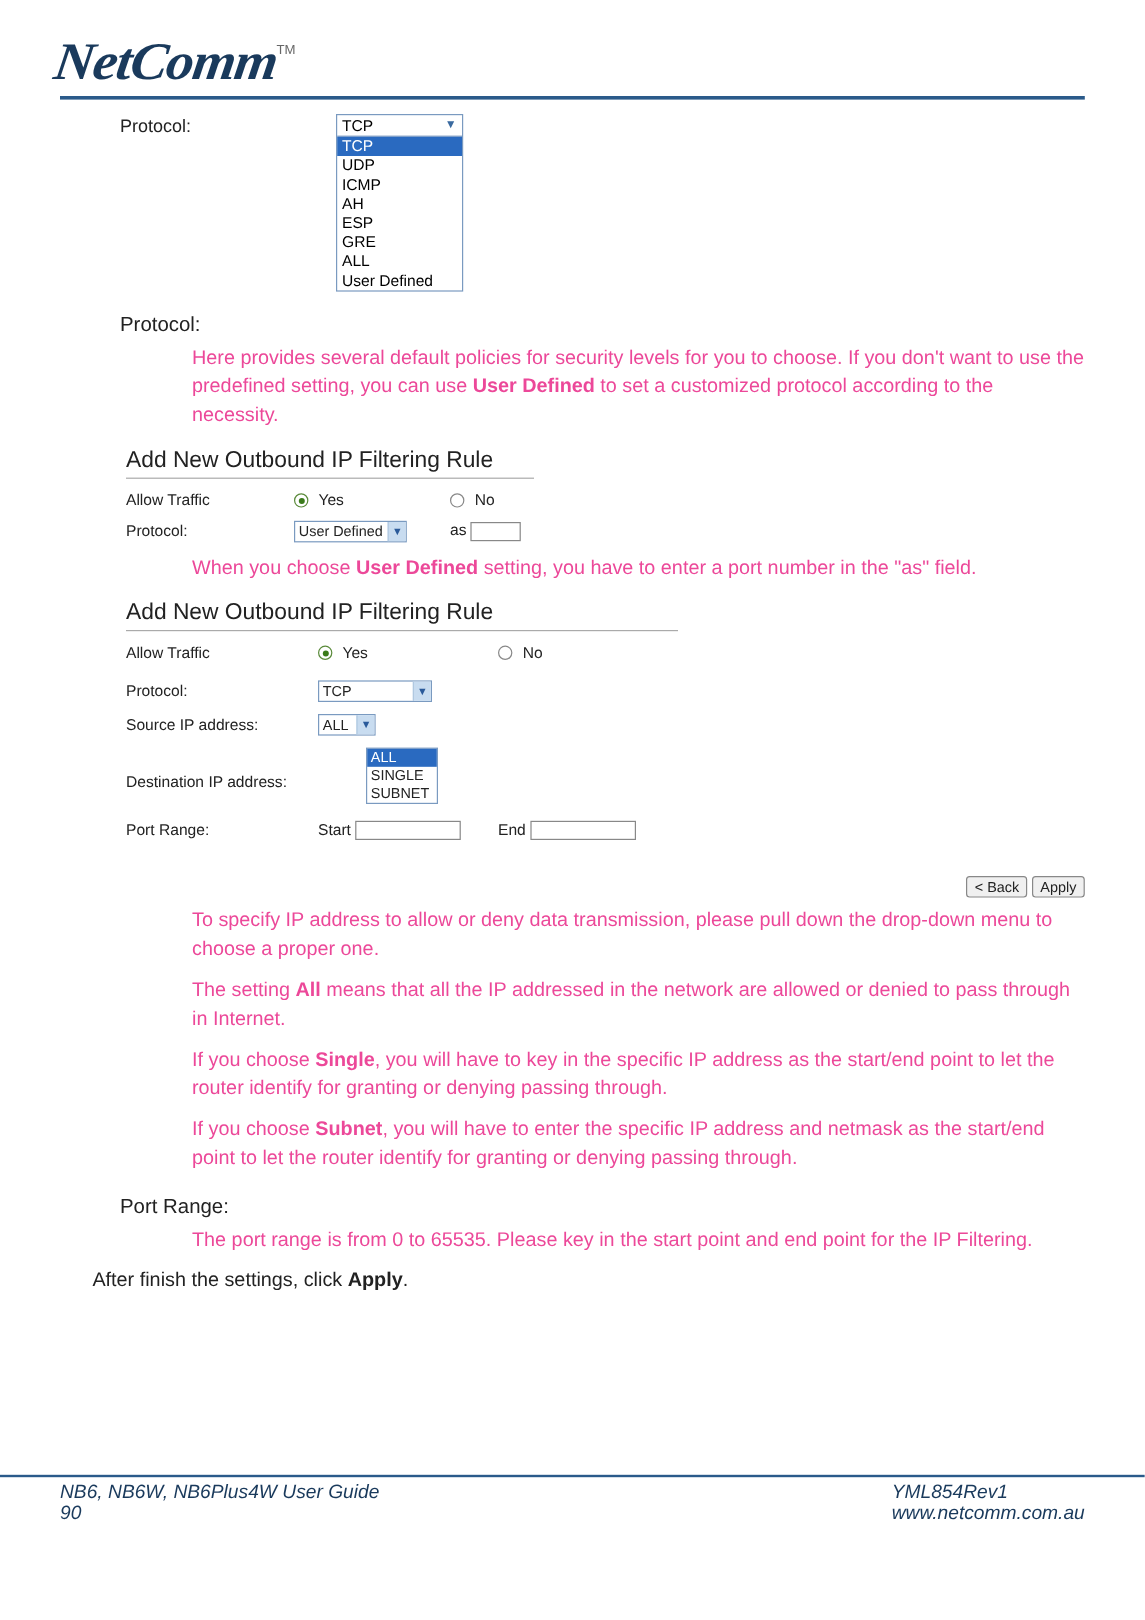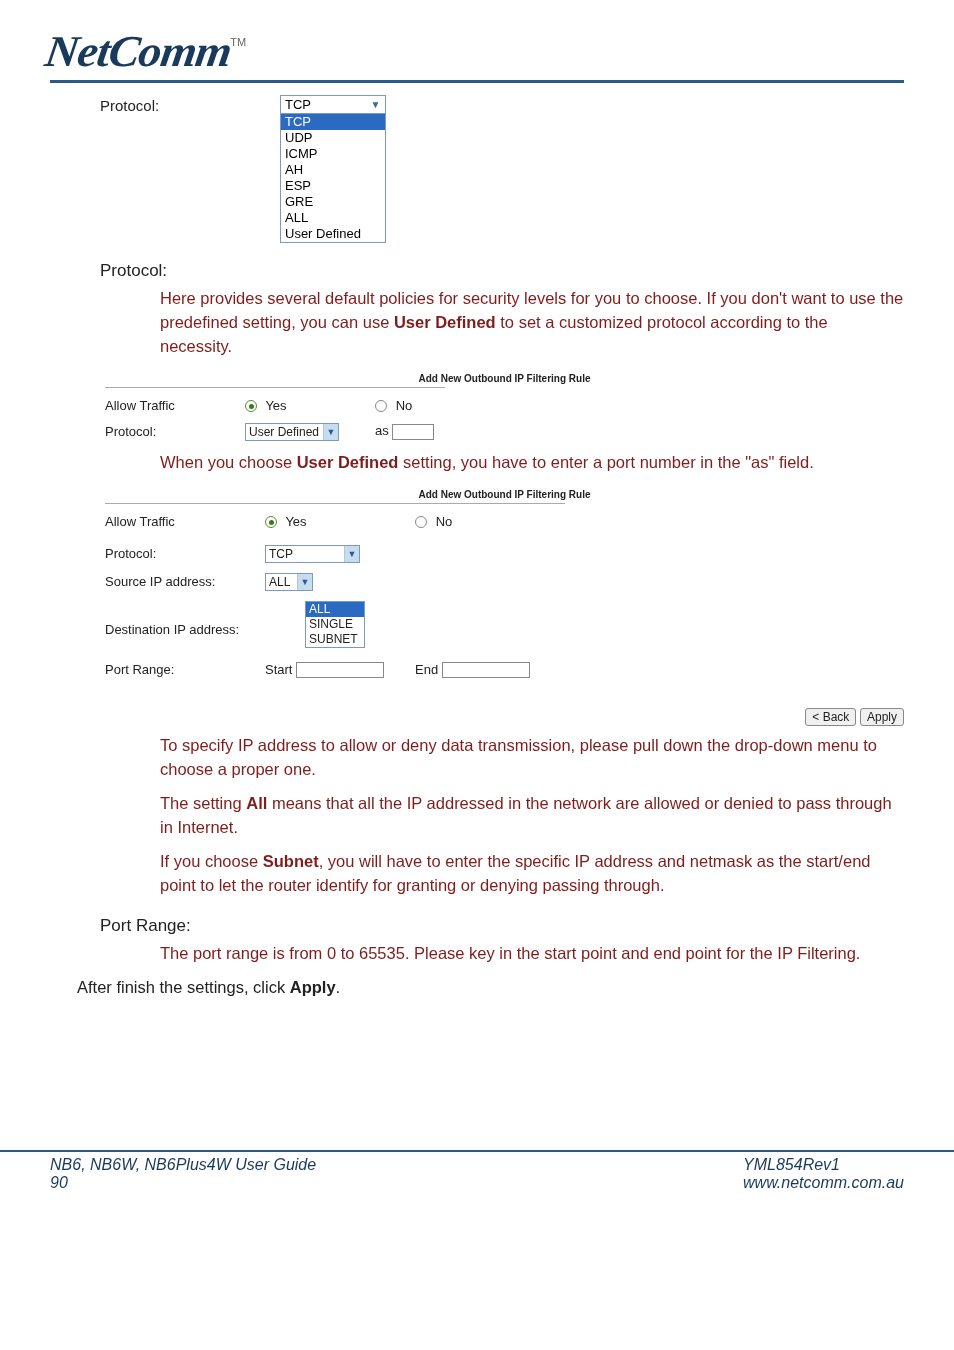--- a/index.html
+++ b/index.html
@@ -84,43 +84,42 @@
   }
   .section-h {
     font-family: Arial, sans-serif;
     font-size: 17px;
     color: #222;
     margin: 18px 0 6px 0;
   }
   .body-text {
     font-family: Arial, sans-serif;
     font-size: 16.5px;
-    color: #7f1d1d;
+    color: #ec4899;
     line-height: 1.45;
     margin: 0 0 10px 60px;
   }
   .body-text-root {
     font-family: Arial, sans-serif;
     font-size: 16.5px;
     color: #222;
     line-height: 1.45;
     margin: 10px 0 10px 0;
   }
   .bold { font-weight: bold; }
   .shot {
     margin: 14px 0 8px 0;
     font-family: Tahoma, sans-serif;
     font-size: 13px;
     color: #222;
   }
   .shot-title {
-    font-weight: bold;
-    font-size: 10px;
+    font-weight: normal;
+    font-size: 19px;
     margin-bottom: 3px;
-    text-align: center;
   }
   .shot-hr {
     border: none;
     border-top: 1px solid #aaa;
     margin: 0 0 10px 0;
     width: 340px;
   }
   .shot-hr.wide { width: 460px; }
   .shot-row {
     display: flex;
@@ -334,20 +333,23 @@
       <span class="btn">&lt; Back</span>
       <span class="btn">Apply</span>
     </div>
   </div>
 
   <p class="body-text" style="margin-left:110px;">To specify IP address to allow or deny data transmission, please pull down the drop-down menu to choose a proper one.</p>
   <p class="body-text" style="margin-left:110px;">
     <span>The setting </span><span class="bold">All</span><span> means that all the IP addressed in the network are allowed or denied to pass through in Internet.</span>
   </p>
   <p class="body-text" style="margin-left:110px;">
+    <span>If you choose </span><span class="bold">Single</span><span>, you will have to key in the specific IP address as the start/end point to let the router identify for granting or denying passing through.</span>
+  </p>
+  <p class="body-text" style="margin-left:110px;">
     <span>If you choose </span><span class="bold">Subnet</span><span>, you will have to enter the specific IP address and netmask as the start/end point to let the router identify for granting or denying passing through.</span>
   </p>
 
   <div class="section-h" style="margin-left:50px;">Port Range:</div>
   <p class="body-text" style="margin-left:110px;">The port range is from 0 to 65535. Please key in the start point and end point for the IP Filtering.</p>
 
   <p class="body-text-root" style="margin-left:27px;">
     <span>After finish the settings, click </span><span class="bold">Apply</span><span>.</span>
   </p>
 

